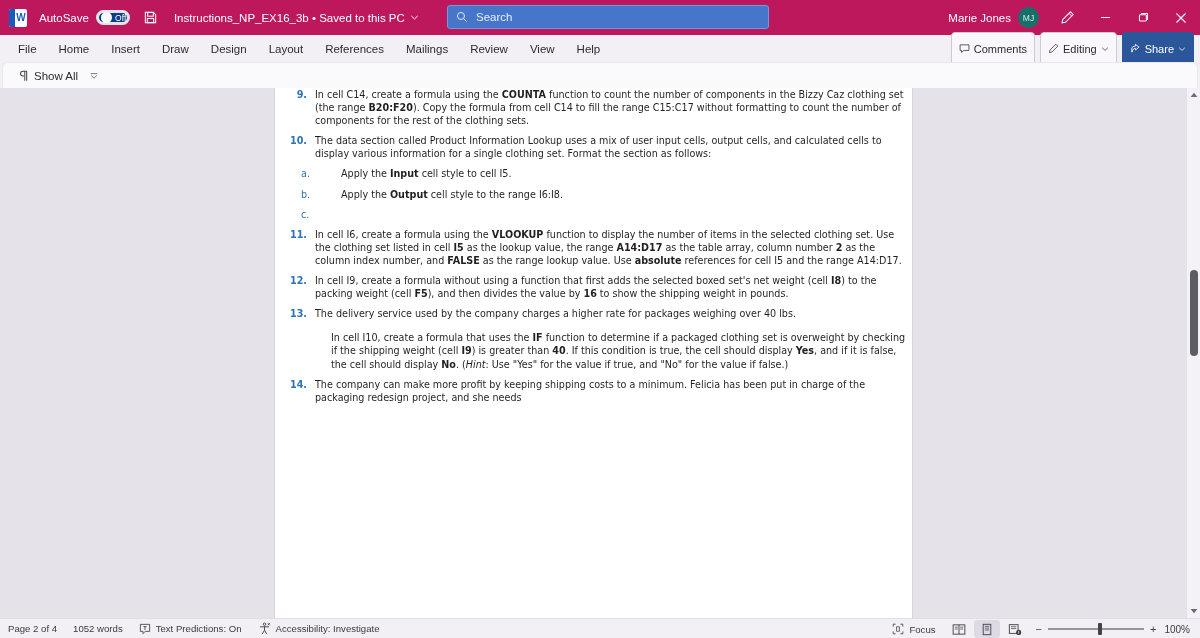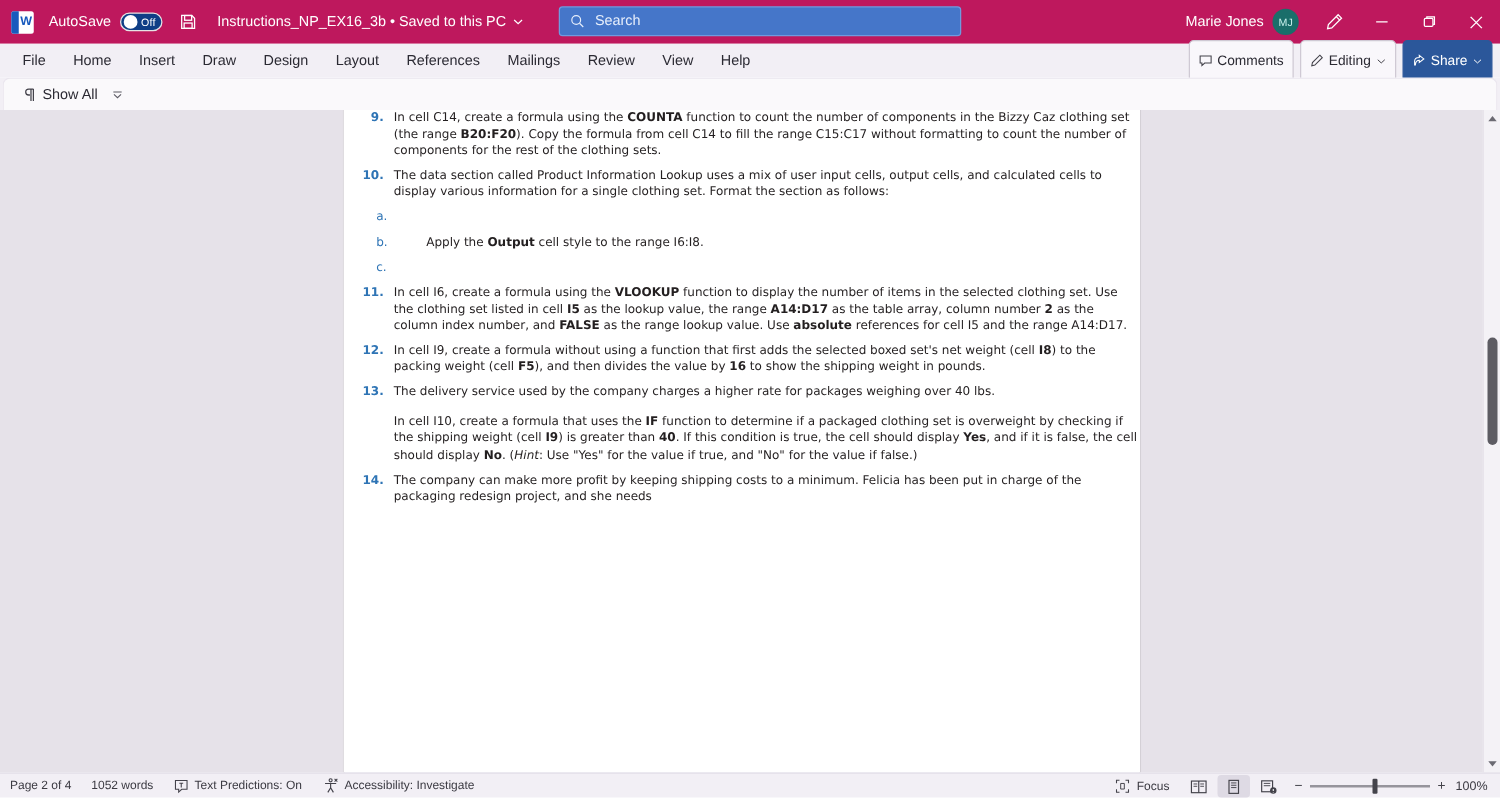--- a/index.html
+++ b/index.html
@@ -42,21 +42,21 @@
     width: 12px; height: 16px;
     color: #185abd; font-size: 10px; font-weight: bold;
     line-height: 16px; text-align: center;
   }
   .tb-label { font-size: 11.5px; color: #fff; white-space: nowrap; }
   #autosave-group { display: flex; align-items: center; gap: 7px; }
   #autosave-toggle {
     width: 34px; height: 15px;
     border-radius: 8px;
     background: #0f3e86;
-    border: 1px solid #e5e5e5;
+    border: 3px solid #e5e5e5;
     position: relative;
     display: flex; align-items: center;
   }
   #autosave-knob {
     width: 11px; height: 11px; border-radius: 50%;
     background: #ffffff;
     margin-left: 2px;
   }
   #autosave-state {
     font-size: 8.5px; color: #ffffff;
@@ -219,21 +219,21 @@
   .li.sub .num {
     width: 66px;
     text-align: left;
     padding-left: 26px;
     padding-right: 0;
     font-weight: normal;
   }
   .li.noNum .num { color: transparent; }
   .li .body b { font-weight: bold; }
   .li .body i { font-style: italic; }
-  .gapItem { margin-top: 11px; }
+  .gapItem { margin-top: 11px; margin-left: 16px; }
 
   
   #vscroll {
     position: absolute;
     right: 0; top: 88px;
     width: 14px; height: 530px;
     background: #f4f2f6;
     border-left: 1px solid #e4e0e8;
   }
   .sb-arrow {
@@ -446,20 +446,21 @@
         <div class="li">
           <div class="num">9.</div>
           <div class="body"><span>In cell C14, create a formula using the </span><b>COUNTA</b><span> function to count the number of components in the Bizzy Caz clothing set (the range </span><b>B20:F20</b><span>). Copy the formula from cell C14 to fill the range C15:C17 without formatting to count the number of components for the rest of the clothing sets.</span></div>
         </div>
         <div class="li">
           <div class="num">10.</div>
           <div class="body"><span>The data section called Product Information Lookup uses a mix of user input cells, output cells, and calculated cells to display various information for a single clothing set. Format the section as follows:</span></div>
         </div>
         <div class="li sub">
           <div class="num">a.</div>
+          <div class="body"><span>Apply the </span><b>Input</b><span> cell style to cell I5.</span></div>
         </div>
         <div class="li sub">
           <div class="num">b.</div>
           <div class="body"><span>Apply the </span><b>Output</b><span> cell style to the range I6:I8.</span></div>
         </div>
         <div class="li sub">
           <div class="num">c.</div>
         </div>
         <div class="li">
           <div class="num">11.</div>

